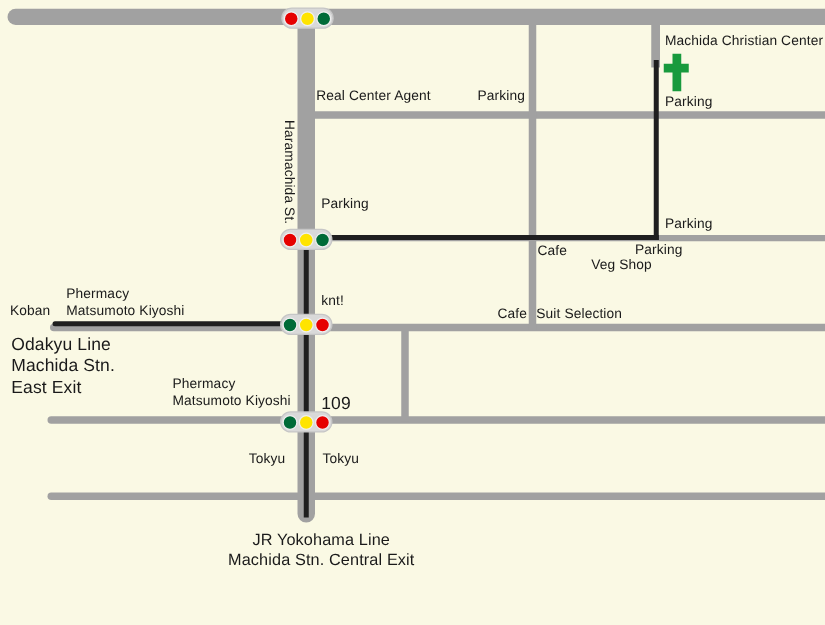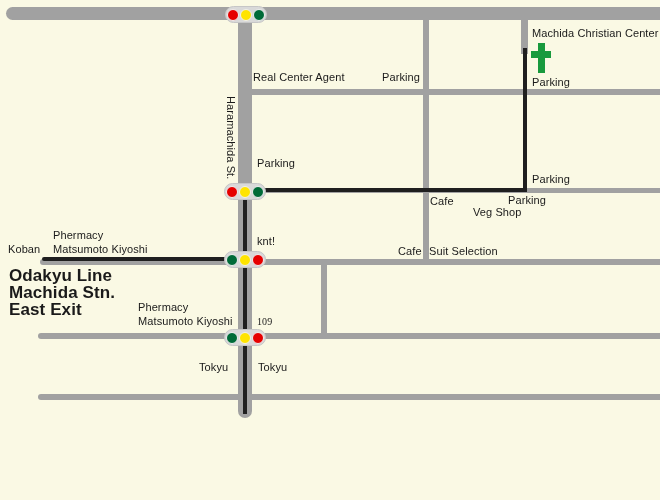--- a/index.html
+++ b/index.html
@@ -63,22 +63,24 @@
     <div class="label" style="left: 473px; top: 172px; font-size: 11px; line-height: 14px; color: rgb(26, 26, 26); margin-top: 33px;">Veg Shop</div>
     <div class="label" style="left: 532px; top: 172px; font-size: 11px; line-height: 14px; color: rgb(26, 26, 26);">Parking</div>
     <div class="label" style="left: 430px; top: 194px; font-size: 11px; line-height: 14px; color: rgb(26, 26, 26);">Cafe</div>
     <div class="label" style="left: 508px; top: 193px; font-size: 11px; line-height: 14px; color: rgb(26, 26, 26);">Parking</div>
     <div class="label" style="left: 257px; top: 234px; font-size: 11px; line-height: 14px; color: rgb(26, 26, 26);">knt!</div>
     <div class="label" style="left: 398px; top: 244px; font-size: 11px; line-height: 14px; color: rgb(26, 26, 26);">Cafe</div>
     <div class="label" style="left: 429px; top: 244px; font-size: 11px; line-height: 14px; color: rgb(26, 26, 26); text-align: right;">Suit Selection</div>
     <div class="label" style="left: 8px; top: 242px; font-size: 11px; line-height: 14px; color: rgb(26, 26, 26); text-align: center;">Koban</div>
     <div class="label" style="left: 53px; top: 228px; font-size: 11px; line-height: 14px; color: rgb(26, 26, 26);">Phermacy
 Matsumoto Kiyoshi</div>
-    <div class="label" style="left: 9px; top: 267px; font-size: 17px; line-height: 17px; color: rgb(26, 26, 26); font-weight: bold;">Odakyu Line
+    <div class="label" style="left: 9px; top: 267px; font-size: 14px; line-height: 17px; color: rgb(26, 26, 26);">Odakyu Line
 Machida Stn.
 East Exit</div>
     <div class="label" style="left: 138px; top: 300px; font-size: 11px; line-height: 14px; color: rgb(26, 26, 26);">Phermacy
 Matsumoto Kiyoshi</div>
-    <div class="label" style="left: 257px; top: 315px; font-size: 10px; line-height: 14px; color: rgb(26, 26, 26); font-family: Liberation Serif, serif;">109</div>
+    <div class="label" style="left: 257px; top: 315px; font-size: 14px; line-height: 14px; color: rgb(26, 26, 26);">109</div>
     <div class="label" style="left: 199px; top: 360px; font-size: 11px; line-height: 14px; color: rgb(26, 26, 26);">Tokyu</div>
     <div class="label" style="left: 258px; top: 360px; font-size: 11px; line-height: 14px; color: rgb(26, 26, 26);">Tokyu</div>
+    <div class="label" style="left: 107px; top: 424px; font-size: 13px; line-height: 16px; color: rgb(26, 26, 26); width: 300px; text-align: center;">JR Yokohama Line
+Machida Stn. Central Exit</div>
     <div class="label" style="left: 224px; top: 96px; font-size: 11px; line-height: 14px; color: rgb(26, 26, 26); writing-mode: vertical-rl;">Haramachida St.</div>
   </div>
 
 </body></html>

